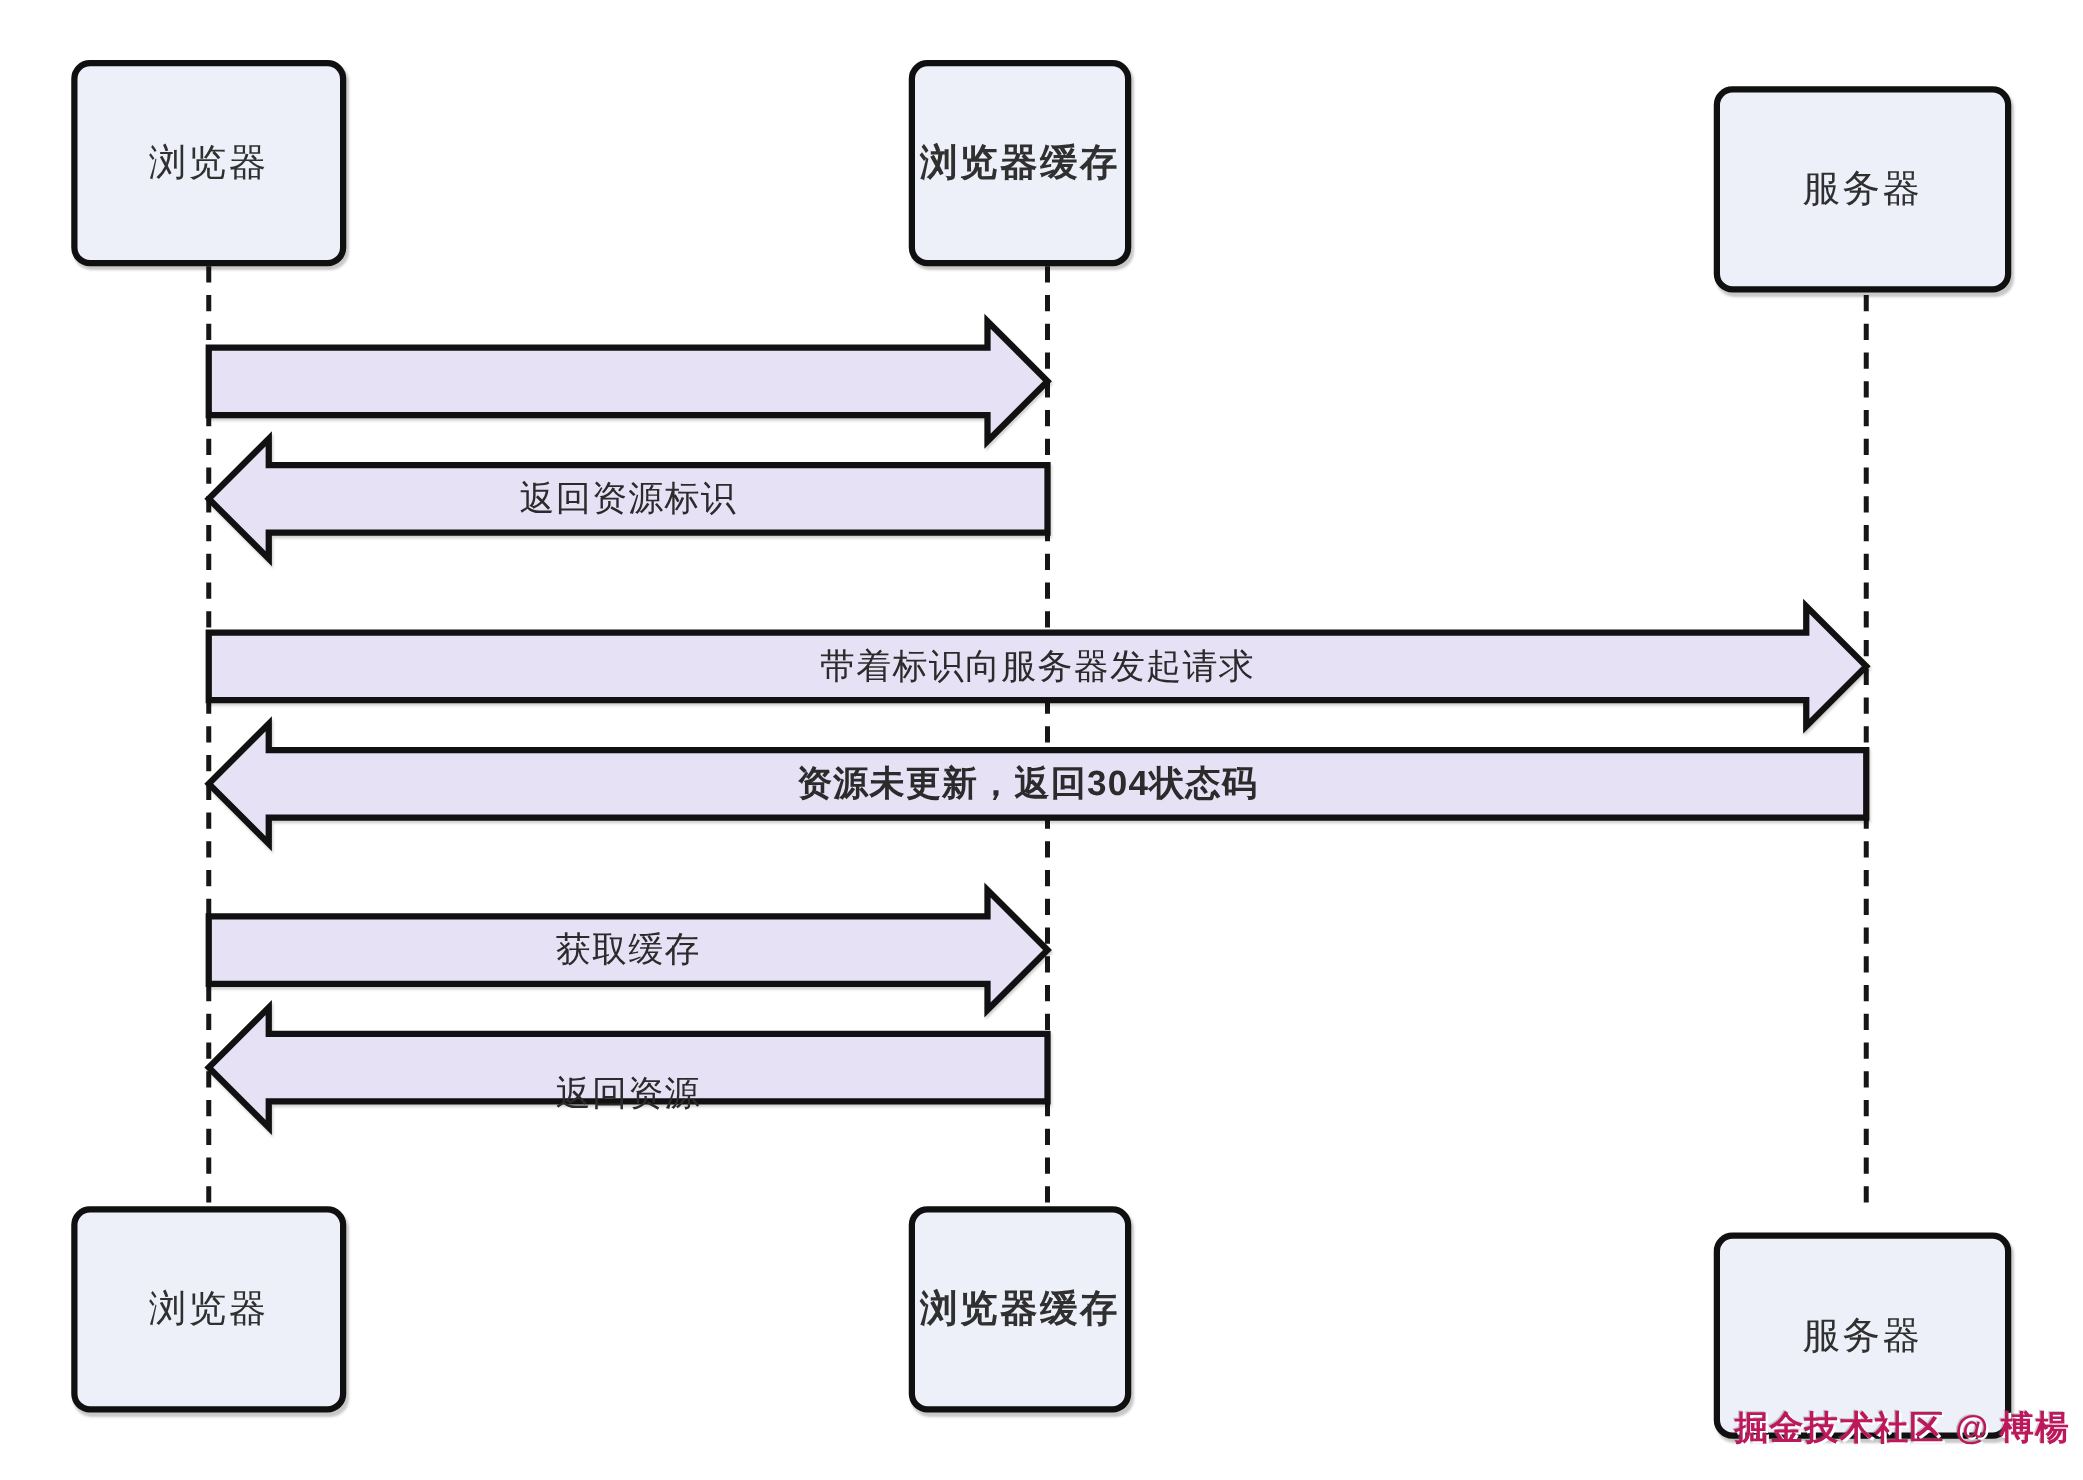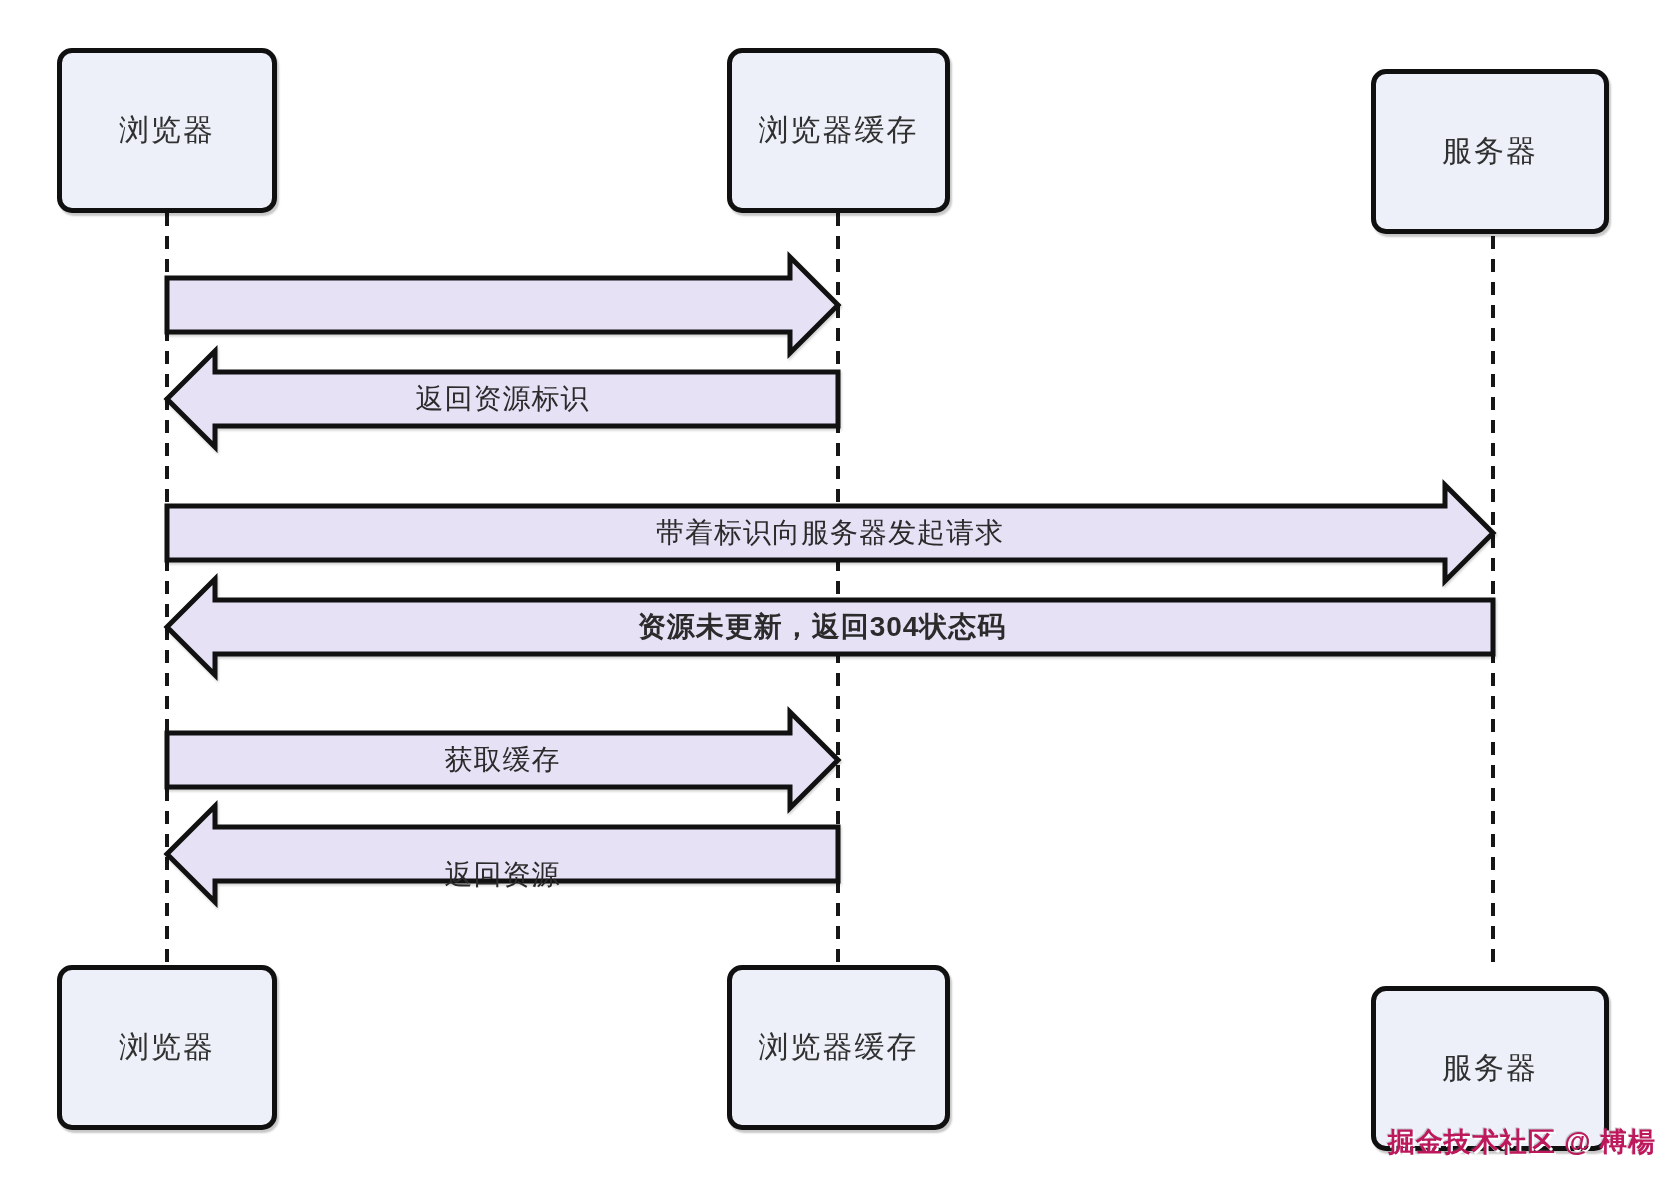--- a/index.html
+++ b/index.html
@@ -21,21 +21,21 @@
     border:5px solid #101010;
     border-radius:15px;
     box-sizing:border-box;
     display:flex;align-items:center;justify-content:center;
     box-shadow:2px 3px 2px rgba(0,0,0,0.22);
   }
   .actor-label{
     font-size:30px;color:#303030;letter-spacing:2px;white-space:nowrap;
   }
   .b1{left:57px;width:220px;}
-  .b2{left:727px;width:223px;}
+  .b2{left:727px;width:178px;font-weight:bold;}
   .b3{left:1371px;width:238px;margin-top:21px;}
   .top{top:48px;}
   .bottom{top:965px;}
   .msg-label{
     position:absolute;height:40px;line-height:40px;
     text-align:center;font-size:28px;color:#2b2b2b;
     letter-spacing:1px;white-space:nowrap;pointer-events:none;
   }
   .m1{left:167px;width:671px;top:285px;}
   .m2{left:167px;width:671px;top:379px;}

